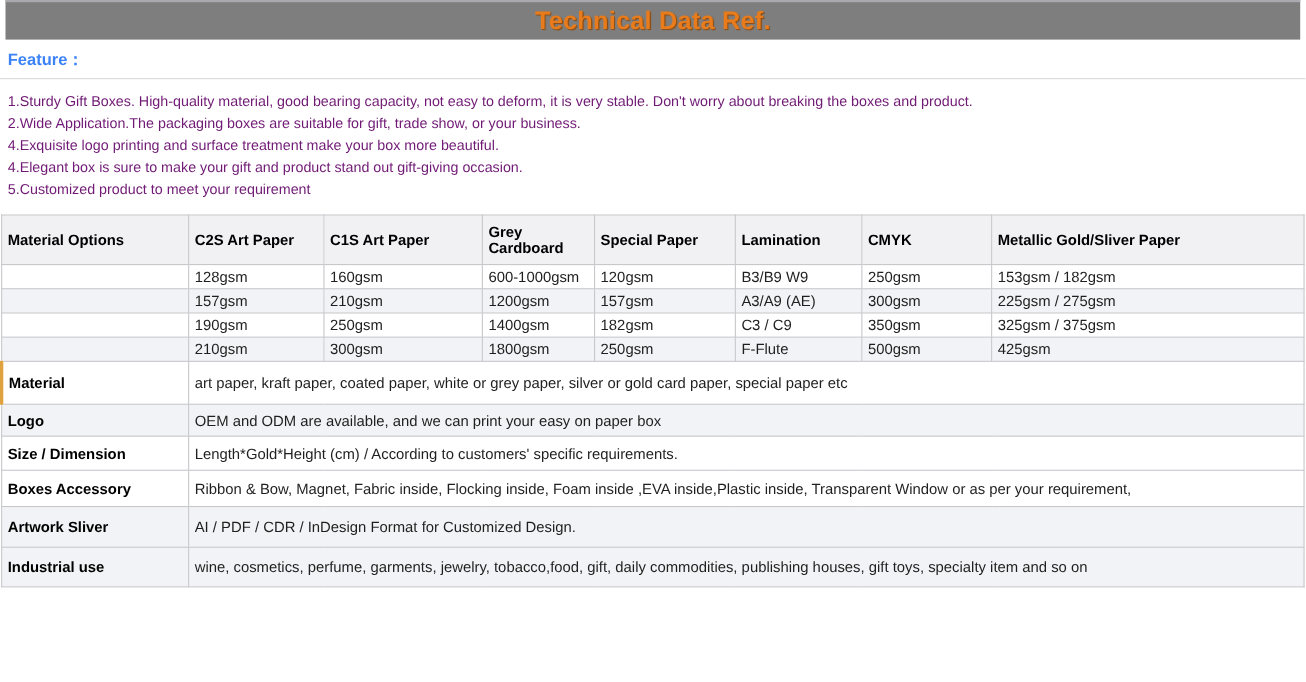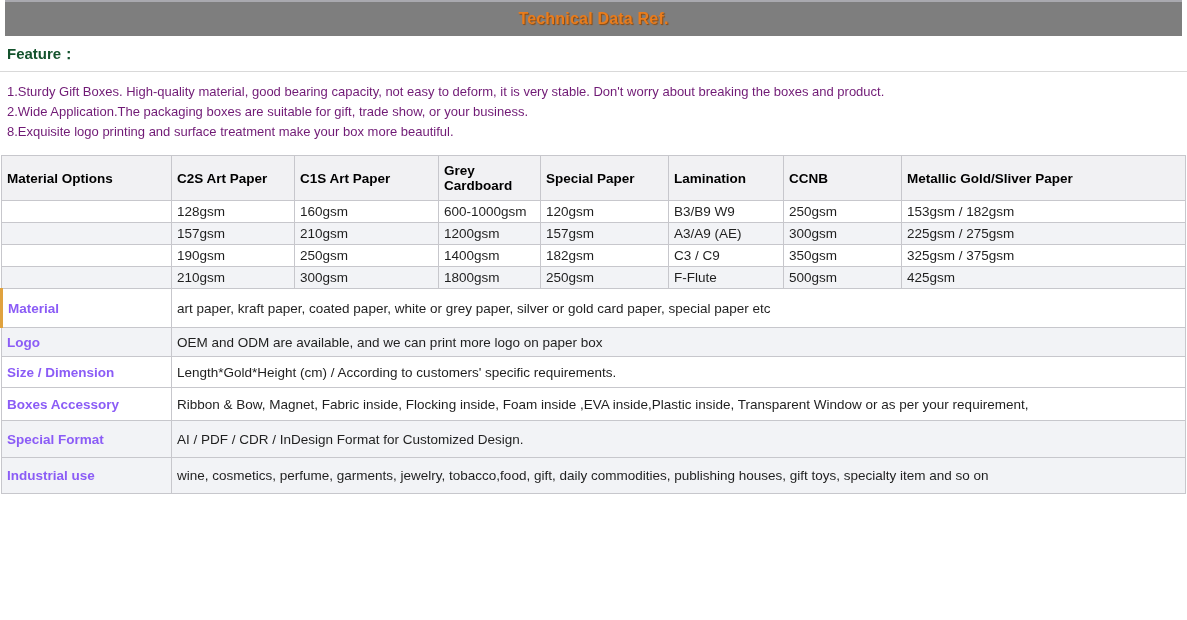--- a/index.html
+++ b/index.html
@@ -9,30 +9,30 @@
     color:#1f1f1f;
   }
   
   .title-bar{
     margin:0 5px;height:34px;
     background:#7e7e7e;
     border-top:2px solid #a9a9af;
     text-align:center;
   }
   .title-bar .title{
-    font-size:16px;font-weight:bold;line-height:33px;
+    font-size:23px;font-weight:bold;line-height:33px;
     color:#e87c1d;
     text-shadow:1px 1px 1px #8c4a0e;
     letter-spacing:.2px;
   }
   
   .feature-head{
     padding:9px 7px 7px 7px;
     border-bottom:1px solid #d9d9d9;
-    font-size:15px;font-weight:bold;color:#14532d;
+    font-size:15px;font-weight:bold;color:#3b82f6;
   }
   .feature-list{
     padding:10px 7px 6px 7px;
     font-size:13px;line-height:20px;color:#701a75;
   }
   .feature-list div{white-space:nowrap;}
   
   table.spec{
     width:1186px;margin-top:7px;
     border-collapse:collapse;table-layout:fixed;
@@ -47,37 +47,39 @@
   }
   table.spec th{
     font-weight:bold;color:#000;
     background:#f1f1f3;
     height:40px;
     padding:2px 5px;
   }
   tr.gsm-row td{height:19px;}
   tr.stripe td{background:#f2f3f6;}
   tr.plain td{background:#ffffff;}
-  td.detail-label{font-weight:bold;color:#8b5cf6;padding-left:4px;}
+  td.detail-label{font-weight:bold;color:#000000;padding-left:4px;}
   td.detail-value{padding-left:5px;line-height:19px;}
   tr.accent-left td:first-child{border-left:3px solid #e0a23e;}
 </style>
 </head>
 <body>
 
 <div class="title-bar">
   <div class="title">Technical Data Ref.</div>
 </div>
 
 <div class="feature-head">Feature：</div>
 
 <div class="feature-list">
     <div>1.Sturdy Gift Boxes. High-quality material, good bearing capacity, not easy to deform, it is very stable. Don't worry about breaking the boxes and product.</div>
     <div>2.Wide Application.The packaging boxes are suitable for gift, trade show, or your business.</div>
-    <div>8.Exquisite logo printing and surface treatment make your box more beautiful.</div>
+    <div>4.Exquisite logo printing and surface treatment make your box more beautiful.</div>
+    <div>4.Elegant box is sure to make your gift and product stand out gift-giving occasion.</div>
+    <div>5.Customized product to meet your requirement</div>
   </div>
 
 <table class="spec">
   <colgroup>
     <col style="width:170px">
       <col style="width:123px">
       <col style="width:144px">
       <col style="width:102px">
     <col style="width:128px">
       <col style="width:115px">
@@ -85,21 +87,21 @@
       <col>
   </colgroup>
   <thead>
     <tr>
         <th>Material Options</th>
         <th>C2S Art Paper</th>
         <th>C1S Art Paper</th>
         <th>Grey Cardboard</th>
         <th>Special Paper</th>
         <th>Lamination</th>
-        <th>CCNB</th>
+        <th>CMYK</th>
         <th>Metallic Gold/Sliver Paper</th>
       </tr>
   </thead>
   <tbody>
       <tr class="gsm-row plain">
         <td></td>
         <td>128gsm</td>
         <td>160gsm</td>
         <td>600-1000gsm</td>
         <td>120gsm</td>
@@ -136,32 +138,32 @@
         <td>F-Flute</td>
         <td>500gsm</td>
         <td>425gsm</td>
       </tr>
       <tr class="plain accent-left">
         <td class="detail-label" style="height: 36px;">Material</td>
         <td class="detail-value" colspan="7">art paper, kraft paper, coated paper, white or grey paper, silver or gold card paper, special paper etc</td>
       </tr>
       <tr class="stripe">
         <td class="detail-label" style="height: 26px;">Logo</td>
-        <td class="detail-value" colspan="7">OEM and ODM are available, and we can print more logo on paper box</td>
+        <td class="detail-value" colspan="7">OEM and ODM are available, and we can print your easy on paper box</td>
       </tr>
       <tr class="plain">
         <td class="detail-label" style="height: 28px;">Size / Dimension</td>
         <td class="detail-value" colspan="7">Length*Gold*Height (cm) / According to customers' specific requirements.</td>
       </tr>
       <tr class="plain">
         <td class="detail-label" style="height: 30px;">Boxes Accessory</td>
         <td class="detail-value" colspan="7">Ribbon &amp; Bow, Magnet, Fabric inside, Flocking inside, Foam inside ,EVA inside,Plastic inside, Transparent Window or as per your requirement,</td>
       </tr>
       <tr class="stripe">
-        <td class="detail-label" style="height: 34px;">Special Format</td>
+        <td class="detail-label" style="height: 34px;">Artwork Sliver</td>
         <td class="detail-value" colspan="7">AI / PDF / CDR / InDesign Format for Customized Design.</td>
       </tr>
       <tr class="stripe">
         <td class="detail-label" style="height: 33px;">Industrial use</td>
         <td class="detail-value" colspan="7">wine, cosmetics, perfume, garments, jewelry, tobacco,food, gift, daily commodities, publishing houses, gift toys, specialty item and so on</td>
       </tr>
     </tbody>
 </table>
 
 </body></html>

